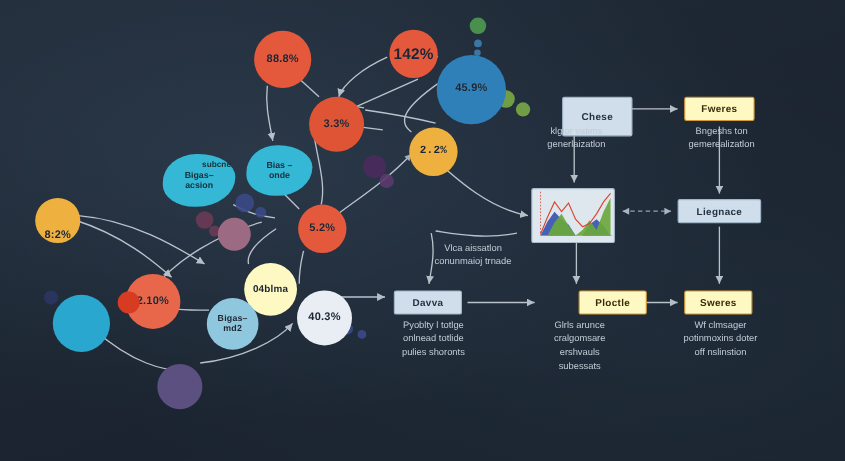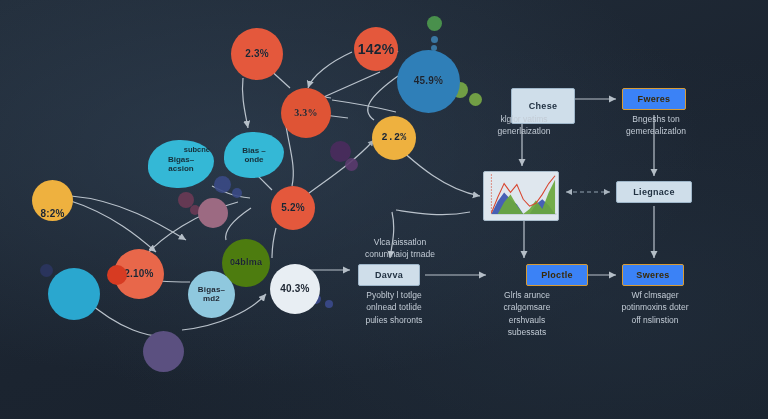--- a/index.html
+++ b/index.html
@@ -53,21 +53,21 @@
   
   .fbox{
     position:absolute;
     display:flex; align-items:center; justify-content:center;
     font-size:9px; font-weight:bold;
     border-radius:2px;
     letter-spacing:.3px;
     filter:blur(.2px);
   }
   .fbox.blue{ background:#cfdeea; color:#223243; border:1px solid #9fb6c9; }
-  .fbox.amber{ background:#3b82f6; color:#3a2a08; border:1px solid #d89b34;}
+  .fbox.amber{ background:#fef9c3; color:#3a2a08; border:1px solid #d89b34;}
   .fcap{
     position:absolute;
     font-size:8.5px;
     color:#c3ccd6;
     text-align:center;
     line-height:1.45;
     filter:blur(.2px);
   }
 
   .thumb{
@@ -166,44 +166,44 @@
       <div class="deco" style="left: 345px; top: 158px; width: 13px; height: 13px; background: rgb(91, 58, 110); opacity: 0.9; filter: blur(0.4px);"></div>
       <div class="deco" style="left: 178px; top: 192px; width: 16px; height: 16px; background: rgb(107, 58, 85); opacity: 0.9; filter: blur(0.4px);"></div>
       <div class="deco" style="left: 190px; top: 205px; width: 10px; height: 10px; background: rgb(107, 58, 85); opacity: 0.9; filter: blur(0.4px);"></div>
       <div class="deco" style="left: 214px; top: 176px; width: 17px; height: 17px; background: rgb(58, 74, 134); opacity: 0.9; filter: blur(0.4px);"></div>
       <div class="deco" style="left: 232px; top: 188px; width: 10px; height: 10px; background: rgb(58, 74, 134); opacity: 0.9; filter: blur(0.4px);"></div>
       <div class="deco" style="left: 40px; top: 264px; width: 13px; height: 13px; background: rgb(43, 53, 96); opacity: 0.9; filter: blur(0.4px);"></div>
     </div>
 
   <div id="nodes">
       <div class="node" style="left: 231px; top: 28px; width: 52px; height: 52px; background: rgb(228, 88, 60); font-size: 10px;">
-        <span style="white-space: pre-line;">2.3%</span>
+        <span style="white-space: pre-line;">88.8%</span>
       </div>
       <div class="node" style="left: 354px; top: 27px; width: 44px; height: 44px; background: rgb(228, 88, 60); font-size: 14px;">
         <span style="white-space: pre-line;">142%</span>
       </div>
       <div class="node" style="left: 397px; top: 50px; width: 63px; height: 63px; background: rgb(47, 127, 184); font-size: 10px;">
         <span style="white-space: pre-line;">45.9%</span>
       </div>
       <div class="node" style="left: 281px; top: 88px; width: 50px; height: 50px; background: rgb(223, 84, 53); font-size: 10px;">
-        <span style="white-space: pre-line; font-family: Liberation Serif, serif;">3.3%</span>
+        <span style="white-space: pre-line;">3.3%</span>
       </div>
       <div class="node" style="left: 372px; top: 116px; width: 44px; height: 44px; background: rgb(238, 177, 63); font-size: 10px; font-family: Liberation Mono, monospace;">
         <span style="white-space: pre-line;">2.2%</span>
       </div>
       <div class="node" style="left: 32px; top: 180px; width: 41px; height: 41px; background: rgb(238, 177, 63); font-size: 10px;">
         <span style="white-space: pre-line; margin-top: 28px;">8:2%</span>
       </div>
       <div class="node" style="left: 271px; top: 186px; width: 44px; height: 44px; background: rgb(228, 88, 60); font-size: 10px;">
         <span style="white-space: pre-line;">5.2%</span>
       </div>
       <div class="node" style="left: 114px; top: 249px; width: 50px; height: 50px; background: rgb(232, 103, 74); font-size: 10px;">
         <span style="white-space: pre-line;">2.10%</span>
       </div>
-      <div class="node" style="left: 222px; top: 239px; width: 48px; height: 48px; background: #4d7c0f; font-size: 9px;">
+      <div class="node" style="left: 222px; top: 239px; width: 48px; height: 48px; background: #fef9c3; font-size: 9px;">
         <span style="white-space: pre-line;">04blma</span>
       </div>
       <div class="node" style="left: 270px; top: 264px; width: 50px; height: 50px; background: rgb(232, 238, 243); font-size: 10px;">
         <span style="white-space: pre-line;">40.3%</span>
       </div>
       <div class="node" style="left: 188px; top: 271px; width: 47px; height: 47px; background: rgb(143, 200, 222); font-size: 8px;">
         <span style="white-space: pre-line;">Bigas–
 md2</span>
       </div>
       <div class="node" style="left: 48px; top: 268px; width: 52px; height: 52px; background: rgb(42, 167, 207); font-size: 0px;"></div>
@@ -241,21 +241,21 @@
       </div>
       <div class="fbox amber" style="left: 622px; top: 264px; width: 62px; height: 22px;">
         <span>Sweres</span>
       </div>
     </div>
   <div id="flow-captions">
       <div class="fcap" style="left: 478px; top: 113px; width: 92px; white-space: pre-line;">klglor vatims
 generlaizatlon</div>
       <div class="fcap" style="left: 608px; top: 113px; width: 96px; white-space: pre-line;">Bngeshs ton
 gemerealizatlon</div>
-      <div class="fcap" style="left: 348px; top: 219px; width: 104px; white-space: pre-line; margin-top: 17px;">Vlca aissatlon
+      <div class="fcap" style="left: 378px; top: 219px; width: 104px; white-space: pre-line;">Vlca aissatlon
 conunmaioj trnade</div>
       <div class="fcap" style="left: 352px; top: 289px; width: 84px; white-space: pre-line;">Pyoblty l totlge
 onlnead totlide
 pulies shoronts</div>
       <div class="fcap" style="left: 488px; top: 289px; width: 78px; white-space: pre-line;">Glrls arunce
 cralgomsare
 ershvauls
 subessats</div>
       <div class="fcap" style="left: 608px; top: 289px; width: 94px; white-space: pre-line;">Wf clmsager
 potinmoxins doter

